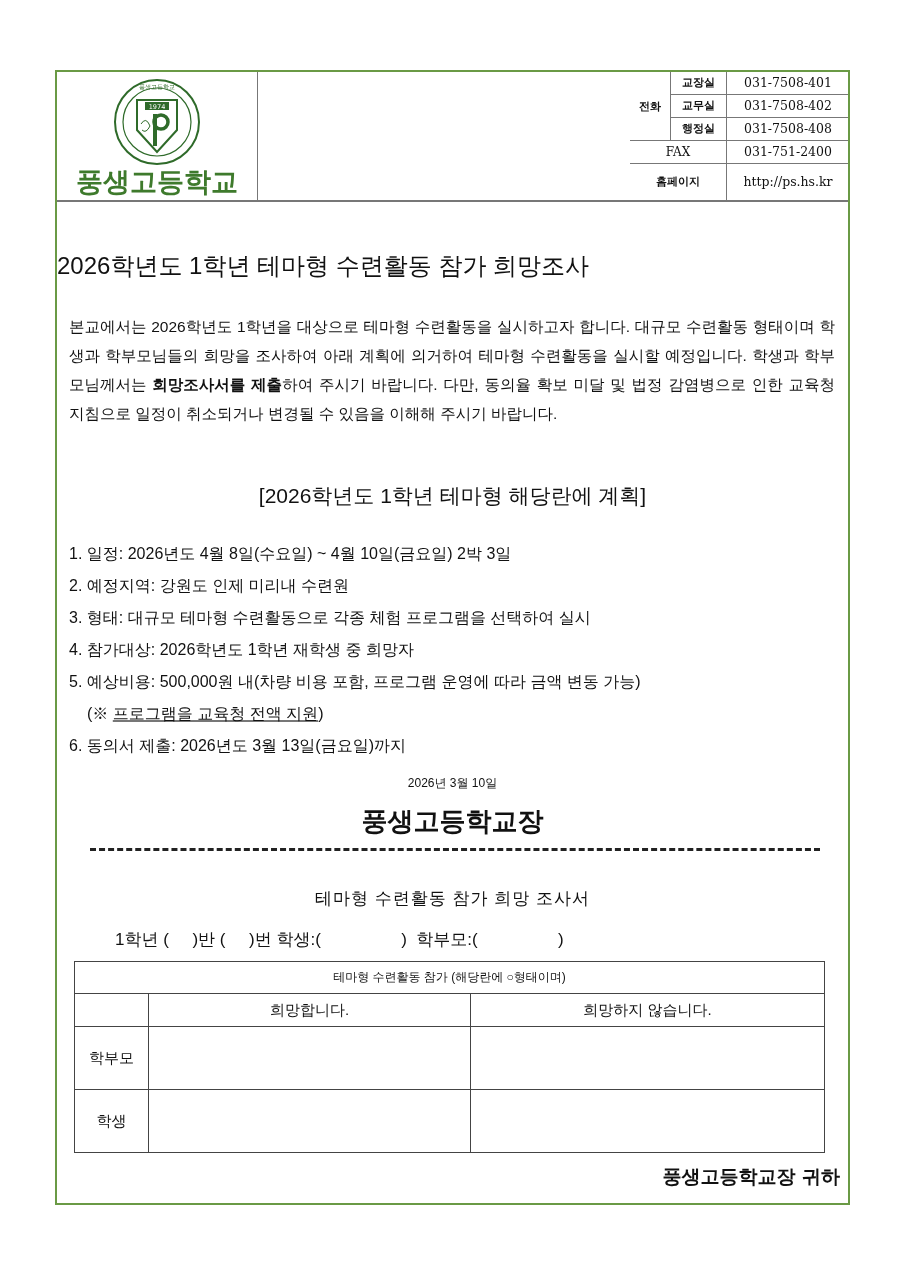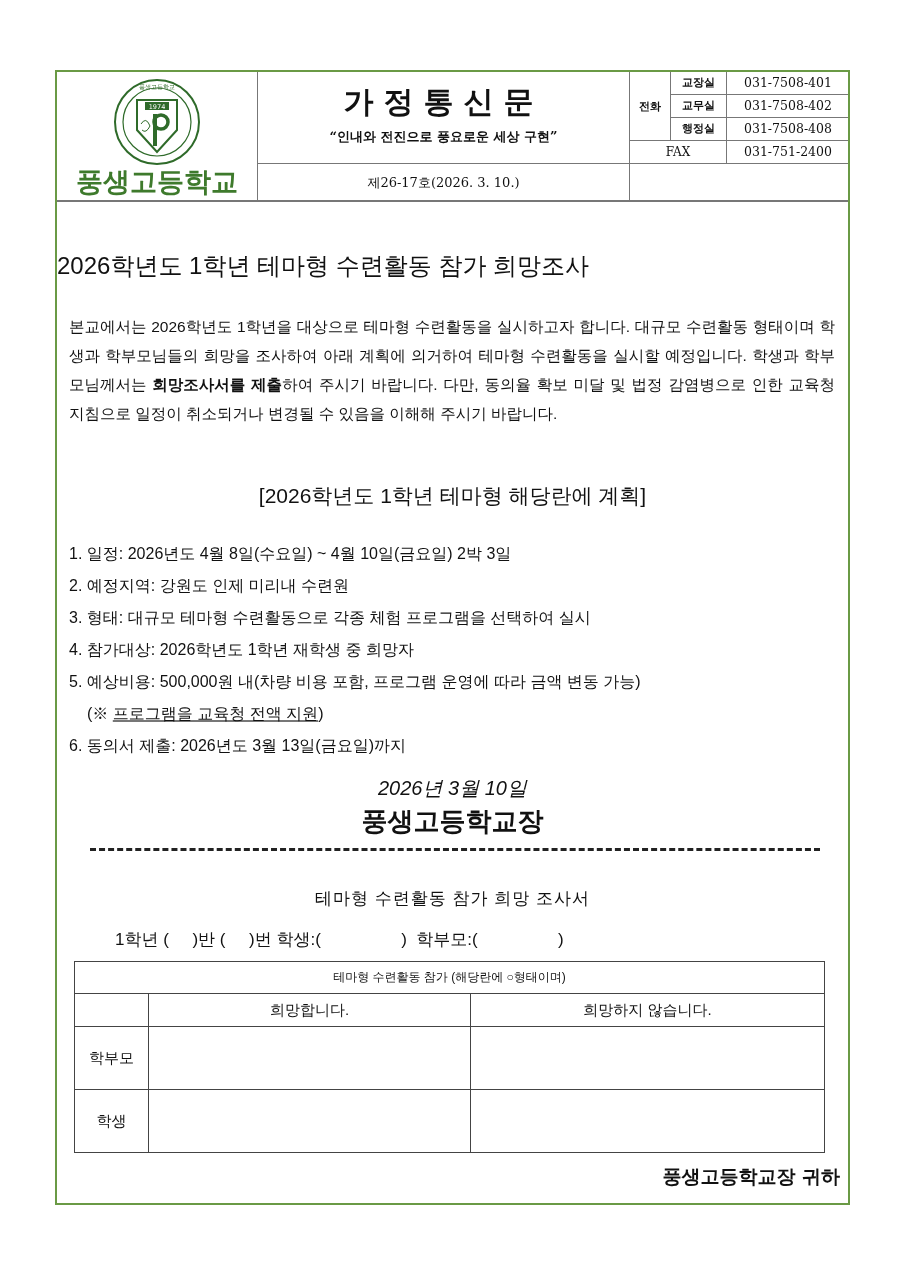--- a/index.html
+++ b/index.html
@@ -45,21 +45,21 @@
           line-height: 29px; text-align: justify; font-family: "Liberation Sans", sans-serif; }
   .para b { font-weight: bold; }
   .plan-title { position: absolute; left: 0; top: 410px; width: 791px; text-align: center;
                 font-size: 21px; font-family: "Liberation Sans", sans-serif; }
   .plan { position: absolute; left: 12px; top: 466px; width: 770px; font-size: 16px;
           font-family: "Liberation Sans", sans-serif; }
   .plan-item { height: 32px; line-height: 32px; white-space: nowrap; }
   .note { padding-left: 18px; }
   .note u { text-decoration-thickness: 2px; text-decoration-color: #777; }
   .date { position: absolute; left: 0; top: 703px; width: 791px; text-align: center;
-          font-size: 20px; font-family: "Liberation Sans", sans-serif; font-style: italic; }
+          font-size: 12px; font-family: "Liberation Sans", sans-serif; }
   .principal { position: absolute; left: 0; top: 732px; width: 791px; text-align: center;
                font-size: 26px; font-weight: bold; font-family: "DejaVu Sans", sans-serif; }
   .dashes { position: absolute; left: 33px; top: 776px; width: 730px; border-top: 3px dashed #222; }
   .form-title { position: absolute; left: 0; top: 815px; width: 791px; text-align: center;
                 font-size: 17px; font-family: "Liberation Sans", sans-serif; letter-spacing: 1px; }
   .form-line { position: absolute; left: 58px; top: 848px; width: 720px; font-size: 17px;
                font-family: "Liberation Sans", sans-serif; white-space: pre; margin-top: 8px; }
   .survey { position: absolute; left: 17px; top: 889px; width: 751px; border-collapse: collapse;
             font-family: "Liberation Sans", sans-serif; }
   .survey td { border: 1px solid #444; text-align: center; }
@@ -83,25 +83,20 @@
         <rect x="32" y="24" width="24" height="8" fill="#2f6b2a"></rect>
         <text x="44" y="31" font-size="6.5" fill="#fff" text-anchor="middle" font-family="DejaVu Sans, sans-serif">1974</text>
         <line x1="42" y1="36" x2="42" y2="68" stroke="#2f6b2a" stroke-width="4"></line>
         <circle cx="48" cy="44" r="7" fill="none" stroke="#2f6b2a" stroke-width="3.5"></circle>
         <path d="M28 46 Q33 38 37 48 Q33 56 29 52" fill="none" stroke="#2f6b2a" stroke-width="1"></path>
         <text x="44" y="11" font-size="6" fill="#2f6b2a" text-anchor="middle" font-family="DejaVu Sans, sans-serif">풍생고등학교</text>
       </svg>
       <div class="school-name">풍생고등학교</div>
     </div>
 
-    <div class="center-cell">
-      <div class="title">가정통신문</div>
-      <div class="motto">“인내와 전진으로 풍요로운 세상 구현”</div>
-      <div class="issue">제26-17호(2026. 3. 10.)</div>
-    </div>
 
     <div class="contact">
       <div class="phone-head">전화</div>
 
       <div class="c-row" style="top:0;height:22px;">
         <div class="c-lbl" style="left:41px;width:55px;line-height:22px;">교장실</div>
         <div class="c-val" style="height:22px;line-height:22px;">031-7508-401</div>
       </div>
       <div class="line" style="left:41px;top:22px;width:177px;"></div>
       <div class="c-row" style="top:23px;height:22px;">
@@ -112,20 +107,24 @@
       <div class="c-row" style="top:46px;height:22px;">
         <div class="c-lbl" style="left:41px;width:55px;line-height:22px;">행정실</div>
         <div class="c-val" style="height:22px;line-height:22px;">031-7508-408</div>
       </div>
       <div class="line" style="left:0;top:68px;width:218px;"></div>
       <div class="c-row" style="top:69px;height:22px;">
         <div class="c-lbl" style="left:0;width:96px;line-height:22px;font-family:'DejaVu Serif',serif;font-weight:normal;font-size:12px;">FAX</div>
         <div class="c-val" style="height:22px;line-height:22px;">031-751-2400</div>
       </div>
       <div class="line" style="left:0;top:91px;width:218px;"></div>
+      <div class="c-row" style="top:92px;height:36px;">
+        <div class="c-lbl" style="left:0;width:96px;line-height:36px;">홈페이지</div>
+        <div class="c-val" style="height:36px;line-height:36px;">http://ps.hs.kr</div>
+      </div>
     </div>
   </div>
 
   <div class="doc-title">2026학년도 1학년 테마형 수련활동 참가 희망조사</div>
 
   <div class="para"><span> 본교에서는 2026학년도 1학년을 대상으로 테마형 수련활동을 실시하고자 합니다. 대규모 수련활동 형태이며 학생과 학부모님들의 희망을 조사하여 아래 계획에 의거하여 테마형 수련활동을 실시할 예정입니다. 학생과 학부모님께서는 </span><b>회망조사서를 제출</b><span>하여 주시기 바랍니다. 다만, 동의율 확보 미달 및 법정 감염병으로 인한 교육청 지침으로 일정이 취소되거나 변경될 수 있음을 이해해 주시기 바랍니다.</span></div>
 
   <div class="plan-title">[2026학년도 1학년 테마형 해당란에 계획]</div>
 
   <div class="plan">

